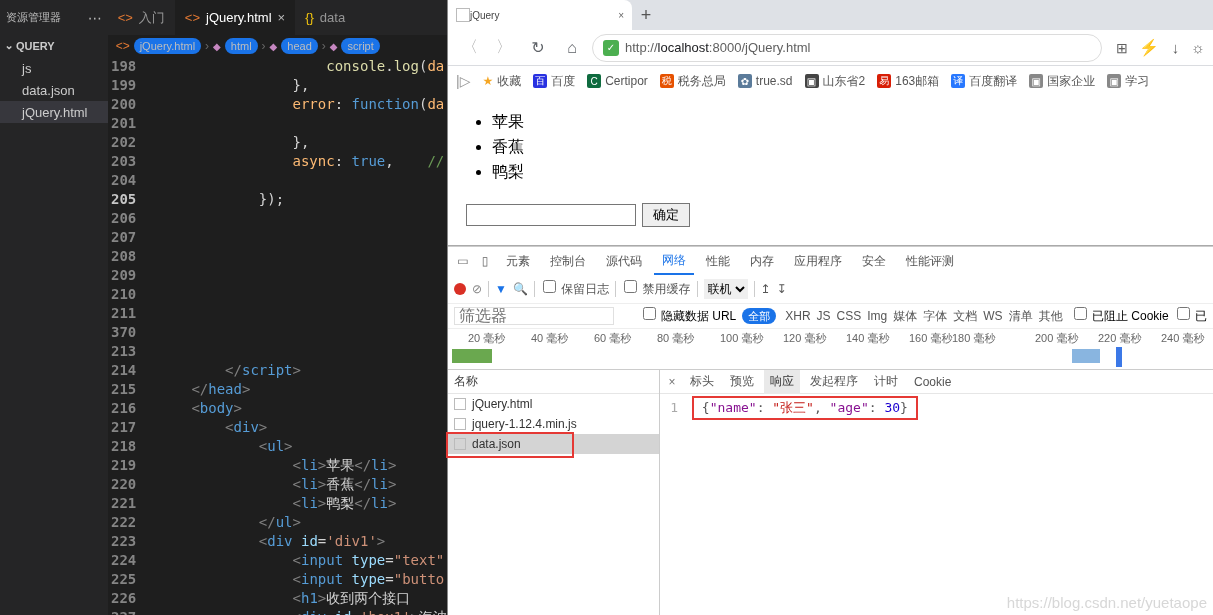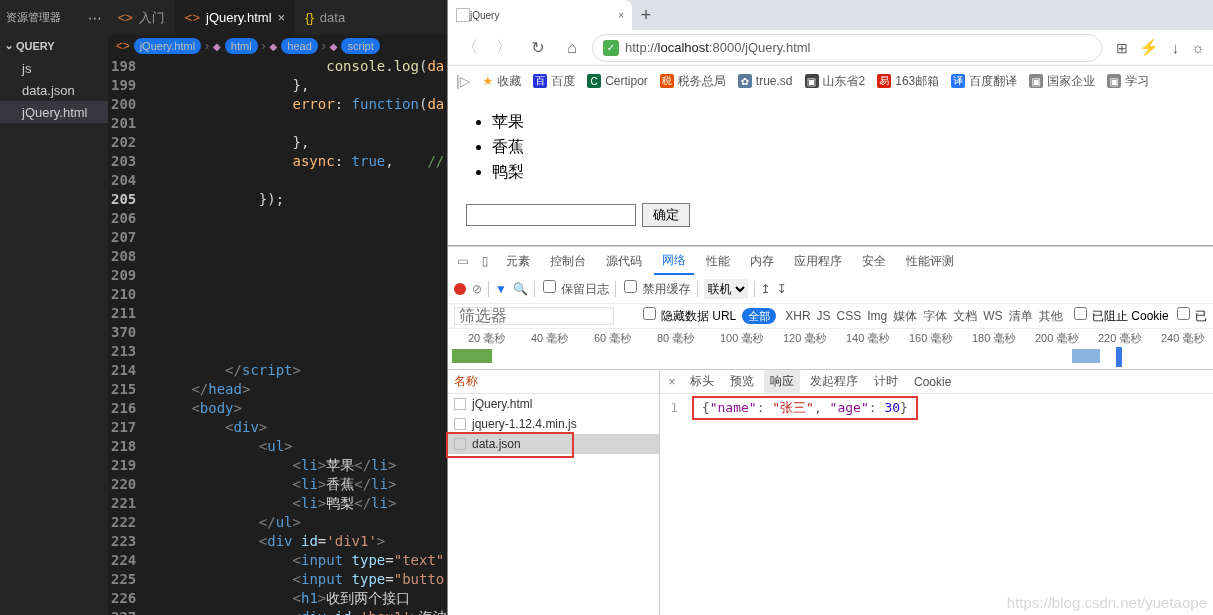--- a/index.html
+++ b/index.html
@@ -87,21 +87,21 @@
   .dt-row2 .vr { width: 1px; height: 16px; background: #ccc; }
   .dt-row3 { height: 26px; display: flex; align-items: center; gap: 6px; padding: 0 6px; font-size: 12px; border-top: 1px solid #eee; border-bottom: 1px solid #eee; }
   .filter-inp { border: 1px solid #e0e0e0; height: 18px; padding: 0 4px; font-size: 16px; color: #888; width: 160px; }
   .pill { height: 16px; padding: 0 6px; border-radius: 8px; background: #1a73e8; color: #fff; display: inline-flex; align-items: center; font-size: 11px; }
   .xt { color: #555; padding: 0 3px; }
   .dt-timeline { height: 40px; position: relative; font-size: 11px; color: #666; }
   .tm-lbl { position: absolute; top: 2px; }
   .tm-bar { position: absolute; top: 20px; height: 14px; }
   .dt-split { flex: 1; display: flex; border-top: 1px solid #ccc; }
   .dt-reqlist { width: 212px; border-right: 1px solid #ccc; display: flex; flex-direction: column; }
-  .dt-reqlist .hdr { height: 24px; display: flex; align-items: center; padding-left: 6px; font-size: 12px; color: #c2410c; border-bottom: 1px solid #e6e6e6; }
+  .dt-reqlist .hdr { height: 24px; display: flex; align-items: center; padding-left: 6px; font-size: 12px; color: #404040; border-bottom: 1px solid #e6e6e6; }
   .req-row { height: 20px; display: flex; align-items: center; padding-left: 6px; font-size: 12px; color: #333; gap: 6px; }
   .req-row .fico { width: 12px; height: 12px; border: 1px solid #bbb; display: inline-block; }
   .req-row.sel { background: #d4d4d4; }
   .red-box1 { position: absolute; border: 2px solid #e53935; pointer-events: none; }
   .dt-detail { flex: 1; display: flex; flex-direction: column; }
   .dt-det-tabs { height: 24px; display: flex; align-items: center; gap: 4px; padding-left: 4px; font-size: 12px; color: #555; border-bottom: 1px solid #e6e6e6; }
   .dt-det-tabs .x { width: 16px; text-align: center; color: #777; }
   .dt-det-tabs .dt-dt { padding: 0 6px; height: 24px; display: flex; align-items: center; }
   .dt-det-tabs .dt-dt.act { background: #e9e9e9; color: #333; }
   .dt-resp { flex: 1; font-family: Consolas, monospace; font-size: 13px; padding: 2px 4px; }
@@ -423,21 +423,21 @@
         <div class="tm-bar" style="left:624px; width:28px; background:#89b5e0;"></div>
         <div class="tm-bar" style="left:668px; width:6px; background:#3b78e7; top:18px; height:20px;"></div>
       <div class="tm-lbl" style="left: 20px;">20 毫秒</div>
           <div class="tm-lbl" style="left: 83px;">40 毫秒</div>
           <div class="tm-lbl" style="left: 146px;">60 毫秒</div>
           <div class="tm-lbl" style="left: 209px;">80 毫秒</div>
           <div class="tm-lbl" style="left: 272px;">100 毫秒</div>
           <div class="tm-lbl" style="left: 335px;">120 毫秒</div>
           <div class="tm-lbl" style="left: 398px;">140 毫秒</div>
           <div class="tm-lbl" style="left: 461px;">160 毫秒</div>
-          <div class="tm-lbl" style="left: 524px;">180 毫秒</div>
+          <div class="tm-lbl" style="left: 504px;">180 毫秒</div>
           <div class="tm-lbl" style="left: 587px;">200 毫秒</div>
           <div class="tm-lbl" style="left: 650px;">220 毫秒</div>
           <div class="tm-lbl" style="left: 713px;">240 毫秒</div>
         </div>
 
       <div class="dt-split">
         <div class="dt-reqlist" style="position:relative;">
           <div class="hdr">名称</div>
           <div id="reqs">
               <div class="req-row">

